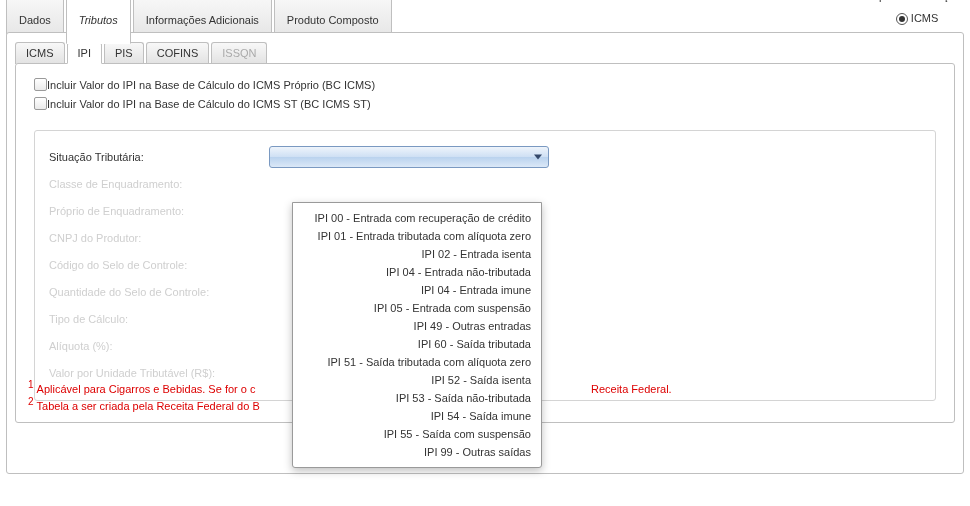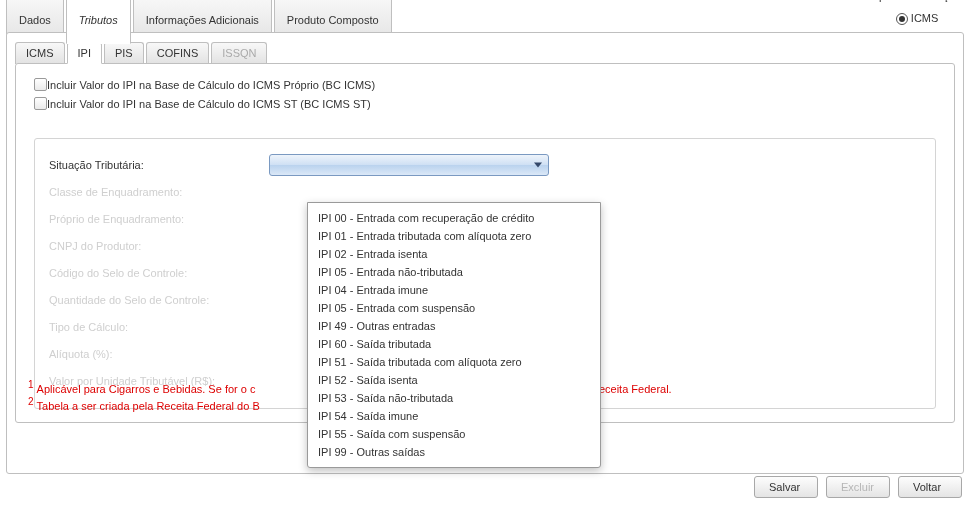--- a/index.html
+++ b/index.html
@@ -95,21 +95,21 @@
   }
   .checkbox-row{
     display:flex; align-items:center; margin-bottom:6px;
   }
   .chk{
     width:13px;height:13px;border:1px solid #9a9a9a;border-radius:2px;background:linear-gradient(#fff,#eaeaea);
   }
   .field-block{
     border:1px solid #d4d4d4;
     border-radius:3px;
-    margin-top:28px;
+    margin-top:20px;
     padding:12px 18px 14px 14px;
     position:relative;
   }
   .fld{
     display:flex; align-items:center; height:27px;
   }
   .fld label{
     width:220px;
     color:#333;
   }
@@ -123,29 +123,30 @@
     display:flex; align-items:center; padding:0 20px 0 6px;
     cursor:pointer;
   }
   .combo .arrow{
     position:absolute; right:6px; top:50%; transform:translateY(-50%);
     width:0;height:0;border-left:4px solid transparent;border-right:4px solid transparent;border-top:5px solid #34486a;
   }
   
   .dropdown{
     position:absolute;
-    left:300px; 
+    left:285px; 
     top:169px;
-    width:294px;
+    width:250px;
     background:#fff;
     border:1px solid #9a9a9a;
     border-radius:0 0 3px 3px;
     box-shadow:0 3px 8px rgba(0,0,0,0.25);
     z-index:50;
     padding:6px 0;
+    text-align:right;
   }
   .dropdown-item{
     padding:3px 10px;
     font-size:11px;
     color:#333;
     cursor:pointer;
     white-space:nowrap;
   }
   .footnotes{
     position:absolute;
@@ -250,34 +251,29 @@
         <div class="fn"><sup>1</sup><span>Aplicável para Cigarros e Bebidas. Se for o c</span><span style="visibility:hidden">xxxxxxxxxxxxxxxxxxxxxxxxxxxxxxxxxxxxxxxxxxxxxxxxxxxxxxxxxxxxx</span><span>Receita Federal.</span></div>
         <div class="fn"><sup>2</sup><span>Tabela a ser criada pela Receita Federal do B</span></div>
       </div>
 
     </div>
 
     <div class="dropdown">
       <div class="dropdown-item">IPI 00 - Entrada com recuperação de crédito</div>
       <div class="dropdown-item">IPI 01 - Entrada tributada com alíquota zero</div>
       <div class="dropdown-item">IPI 02 - Entrada isenta</div>
-      <div class="dropdown-item">IPI 05 - Entrada não-tributada</div>
+      <div class="dropdown-item">IPI 04 - Entrada não-tributada</div>
       <div class="dropdown-item">IPI 04 - Entrada imune</div>
       <div class="dropdown-item">IPI 05 - Entrada com suspensão</div>
       <div class="dropdown-item">IPI 49 - Outras entradas</div>
       <div class="dropdown-item">IPI 60 - Saída tributada</div>
       <div class="dropdown-item">IPI 51 - Saída tributada com alíquota zero</div>
       <div class="dropdown-item">IPI 52 - Saída isenta</div>
       <div class="dropdown-item">IPI 53 - Saída não-tributada</div>
       <div class="dropdown-item">IPI 54 - Saída imune</div>
       <div class="dropdown-item">IPI 55 - Saída com suspensão</div>
       <div class="dropdown-item">IPI 99 - Outras saídas</div>
     </div>
 
   </div>
 
-  <div class="buttons">
-    <div class="btn">Salvar</div>
-    <div class="btn disabled">Excluir</div>
-    <div class="btn">Voltar</div>
-  </div>
 
 </div>
 
 </body></html>

